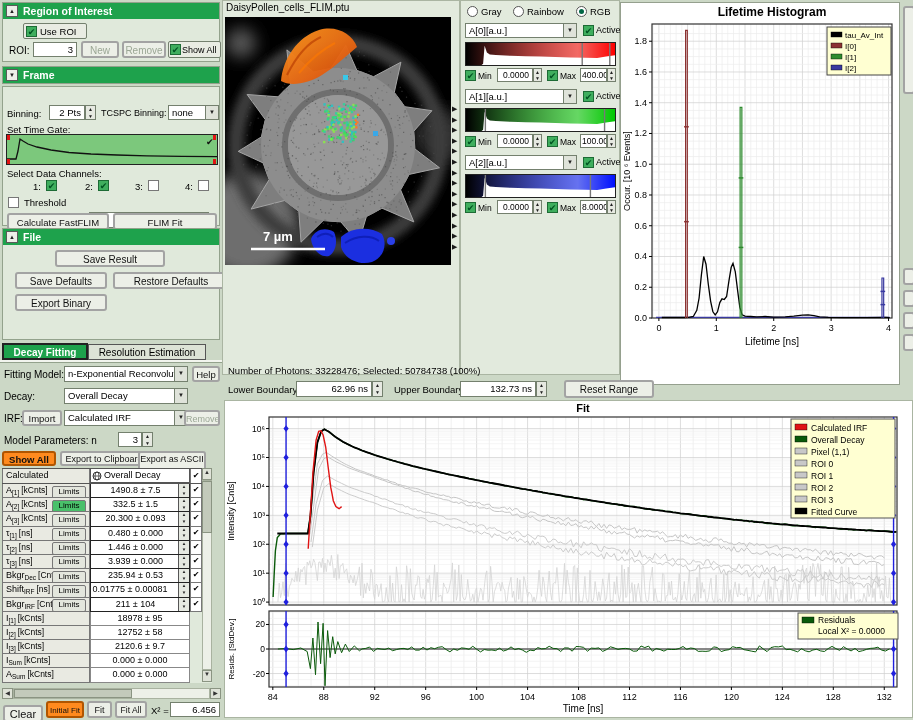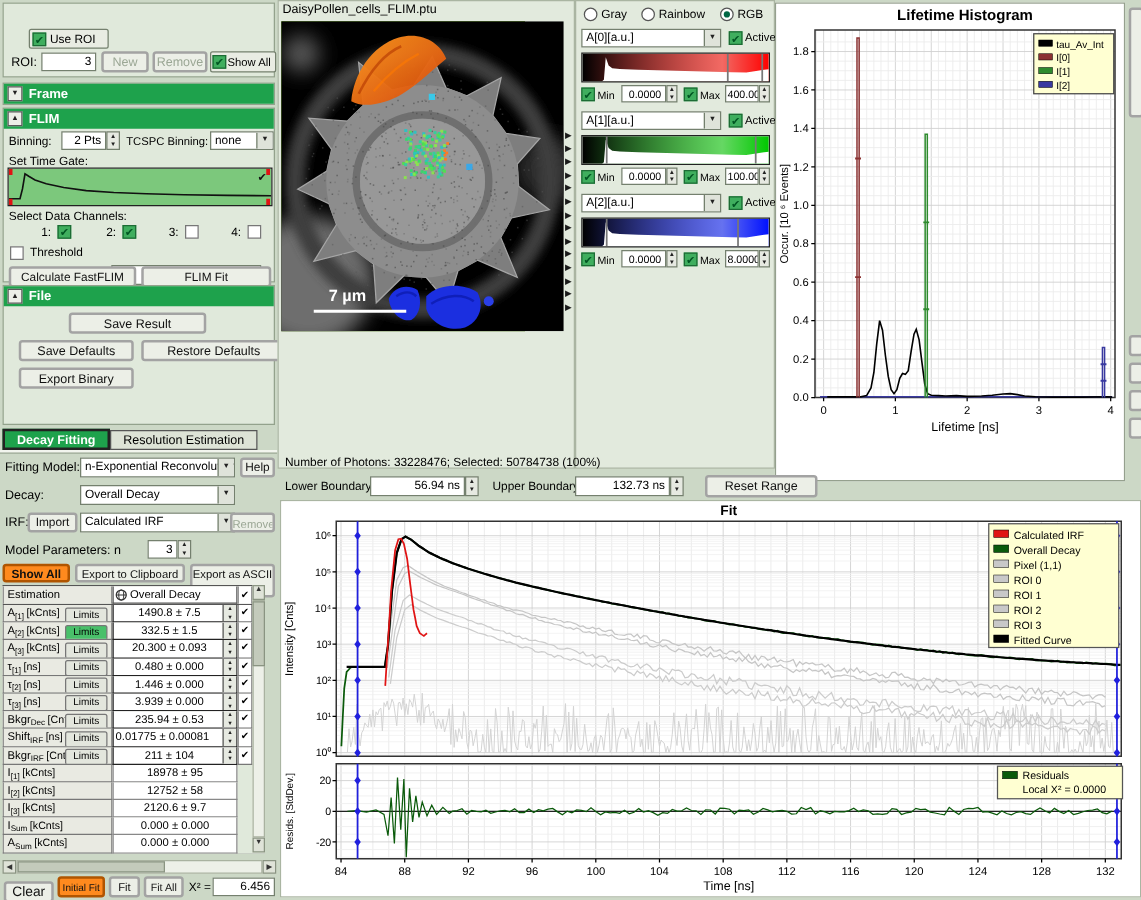--- a/index.html
+++ b/index.html
@@ -55,20 +55,24 @@
   .runit{font-size:8.5px;margin-left:2px}
   .vspin{position:absolute;right:0;top:0;bottom:0;width:10px;background:#e6e9e1;border-left:1px solid #555}
   .vspin div{height:50%;font-size:4.5px;line-height:6px;text-align:center;color:#222}
   svg text{font-family:"Liberation Sans",sans-serif}
   .arrowglyph{position:absolute;font-size:7px;color:#1a1a1a;line-height:8px}
 </style>
 </head>
 <body>
 
 <div class="sec" style="top:2px;height:60px">
+  <div class="hdr">
+    <div class="hbtn">▲</div>
+    <span>Region of Interest</span>
+  </div>
   <div class="box" style="left:20px;top:20px;width:64px;height:16px">
     <div class="chk" style="left:2px;top:2px">✔</div>
     <div class="lbl" style="left:16px;top:2px;font-size:9.5px">Use ROI</div>
   </div>
   <div class="lbl" style="left:6px;top:42px">ROI:</div>
   <div class="fld right" style="left:30px;top:39px;width:44px;height:15px">3</div>
   <div class="btn dis" style="left:78px;top:38px;width:38px;height:17px;line-height:15px">New</div>
   <div class="btn dis" style="left:119px;top:38px;width:44px;height:17px;line-height:15px">Remove</div>
   <div class="box" style="left:165px;top:38px;width:53px;height:17px">
     <div class="chk" style="left:1px;top:2px">✔</div>
@@ -77,24 +81,20 @@
 </div>
 
 <div class="sec" style="top:66px;height:18px">
   <div class="hdr">
     <div class="hbtn exp">▼</div>
     <span>Frame</span>
   </div>
 </div>
 
 <div class="sec" style="top:86px;height:140px">
-  <div class="hdr">
-    <div class="hbtn">▲</div>
-    <span>FLIM</span>
-  </div>
   <div class="lbl" style="left:4px;top:21px;font-size:9.5px">Binning:</div>
   <div class="fld right" style="left:46px;top:18px;width:36px;height:15px">2 Pts</div>
   <div class="spin" style="left:82px;top:18px">
       <div>▲</div>
       <div>▼</div>
     </div>
   <div class="lbl" style="left:98px;top:21px;font-size:9px">TCSPC Binning:</div>
   <div class="dd" style="left:165px;top:18px;width:51px;height:15px">none<div class="ddb">▼</div></div>
   <div class="lbl" style="left:4px;top:37px;font-size:9.5px">Set Time Gate:</div>
   <div class="abs" style="left:3px;top:47px;width:212px;height:31px;border:1px solid #222;box-sizing:border-box">
@@ -155,25 +155,25 @@
 
 <div class="lbl" style="left:4px;top:435px">Model Parameters:  n</div>
 <div class="fld right" style="left:118px;top:432px;width:24px;height:15px">3</div>
 <div class="spin" style="left:142px;top:432px">
     <div>▲</div>
     <div>▼</div>
   </div>
 
 <div class="btn orange" style="left:2px;top:451px;width:54px;height:15px;line-height:13px;font-size:9.5px;font-weight:bold">Show All</div>
 <div class="btn" style="left:60px;top:451px;width:88px;height:15px;line-height:13px;font-size:9px">Export to Clipboard</div>
-<div class="btn" style="left:152px;top:451px;width:68px;height:27px;line-height:13px;font-size:9px">Export as ASCII</div>
+<div class="btn" style="left:138px;top:451px;width:68px;height:27px;line-height:13px;font-size:9px">Export as ASCII</div>
 
 <div id="ptable">
     <div class="trow" style="height: 14px; background: rgb(233, 234, 226); border-bottom: 1px solid rgb(85, 85, 85);">
-      <div class="tc pcell" style="width: 88px; font-size: 9px; line-height: 13px; border-bottom: none;">Estimation</div>
+      <div class="tc pcell" style="width: 88px; font-size: 9px; line-height: 13px; border-bottom: none;">Calculated</div>
       <div class="tc" style="left: 88px; width: 100px; background: rgb(255, 255, 255); border-right: 1px solid rgb(85, 85, 85); border-bottom: 1px solid rgb(85, 85, 85); border-left: 1px solid rgb(85, 85, 85); border-image: initial; border-top: none; font-size: 9px; line-height: 13px;"><svg width="10" height="10" viewBox="0 0 10 10" style="position:absolute;left:1px;top:2px">
           <circle cx="5" cy="5" r="4" fill="none" stroke="#333" stroke-width="1"></circle>
           <line x1="1" y1="5" x2="9" y2="5" stroke="#333" stroke-width="0.8"></line>
           <ellipse cx="5" cy="5" rx="2" ry="4" fill="none" stroke="#333" stroke-width="0.8"></ellipse>
         </svg><span style="margin-left: 13px;">Overall Decay</span></div>
       <div class="tc ccell" style="line-height: 13px; border-bottom: none;">✔</div>
     </div>
     <div class="trow">
       <div class="tc pcell" style="line-height: 12px;"><span style="font-size: 9px;">A</span><span class="rsub">[1]</span><span class="runit">[kCnts]</span><div class="limbtn">Limits</div></div>
       <div class="tc vcell" style="line-height: 12px;"><span style="margin-right: 9px;">1490.8 ± 7.5</span><div class="vspin">
@@ -281,21 +281,21 @@
 
 <div class="btn" style="left:3px;top:705px;width:40px;height:17px;line-height:15px;font-size:11px">Clear</div>
 <div class="btn orange" style="left:46px;top:701px;width:38px;height:17px;line-height:15px;font-size:8px">Initial Fit</div>
 <div class="btn" style="left:87px;top:701px;width:25px;height:17px;line-height:15px;font-size:9px">Fit</div>
 <div class="btn" style="left:115px;top:701px;width:32px;height:17px;line-height:15px;font-size:8.5px">Fit All</div>
 <div class="lbl" style="left:151px;top:705px;font-size:9.5px">X² =</div>
 <div class="fld right" style="left:170px;top:702px;width:50px;height:15px">6.456</div>
 
 <div class="abs" style="left:222px;top:0;width:238px;height:375px;background:#e2eadd;border:1px solid #aab5a2;box-sizing:border-box"></div>
 <div class="lbl" style="left:226px;top:2px;font-size:10px">DaisyPollen_cells_FLIM.ptu</div>
-<div class="abs" style="left:225px;top:17px;width:195px;height:248px;background:#4d7c0f">
+<div class="abs" style="left:225px;top:17px;width:195px;height:248px;background:#5eead4">
   <svg id="img-svg" width="226" height="248" viewBox="0 0 226 248">
       <defs>
         <filter id="b4" x="-60%" y="-60%" width="220%" height="220%">
           <feGaussianBlur stdDeviation="4"></feGaussianBlur>
         </filter>
         <filter id="b8" x="-60%" y="-60%" width="220%" height="220%">
           <feGaussianBlur stdDeviation="8"></feGaussianBlur>
         </filter>
         <linearGradient id="og" x1="0" y1="0" x2="1" y2="1">
           <stop offset="0" stop-color="#ff9a1e"></stop>
@@ -1343,21 +1343,21 @@
 </div>
 
 <div class="btn" style="left:903px;top:6px;width:12px;height:88px"></div>
 <div class="btn" style="left:903px;top:268px;width:12px;height:17px"></div>
 <div class="btn" style="left:903px;top:290px;width:12px;height:17px"></div>
 <div class="btn" style="left:903px;top:312px;width:12px;height:17px"></div>
 <div class="btn" style="left:903px;top:334px;width:12px;height:17px"></div>
 
 <div class="lbl" style="left:228px;top:365px;font-size:9.5px">Number of Photons: 33228476; Selected: 50784738 (100%)</div>
 <div class="lbl" style="left:228px;top:384px;font-size:9.5px">Lower Boundary:</div>
-<div class="fld right" style="left:296px;top:381px;width:76px;height:16px">56.94 ns</div>
+<div class="fld right" style="left:296px;top:381px;width:76px;height:16px">62.96 ns</div>
 <div class="spin" style="left:372px;top:381px;height:16px">
     <div>▲</div>
     <div>▼</div>
   </div>
 <div class="lbl" style="left:394px;top:384px;font-size:9.5px">Upper Boundary:</div>
 <div class="fld right" style="left:460px;top:381px;width:76px;height:16px">132.73 ns</div>
 <div class="spin" style="left:536px;top:381px;height:16px">
     <div>▲</div>
     <div>▼</div>
   </div>

